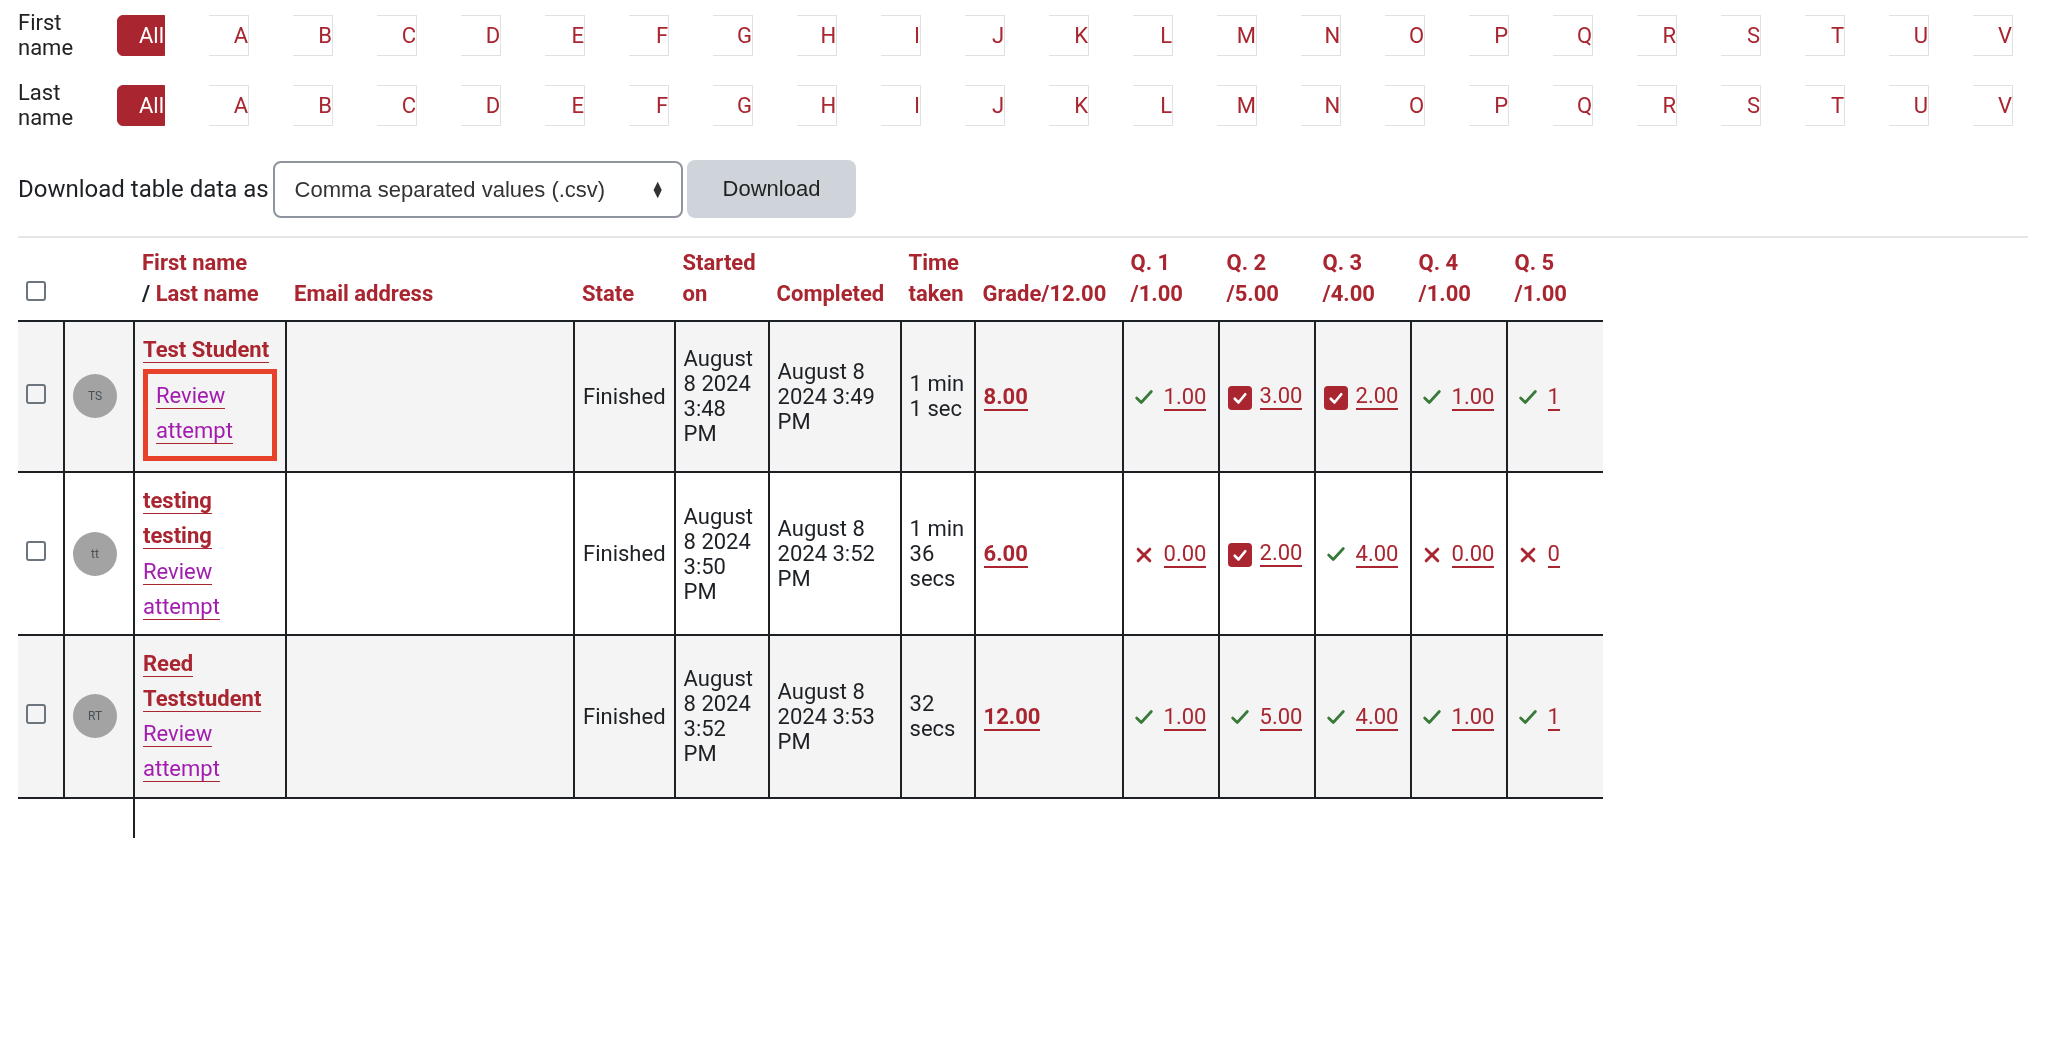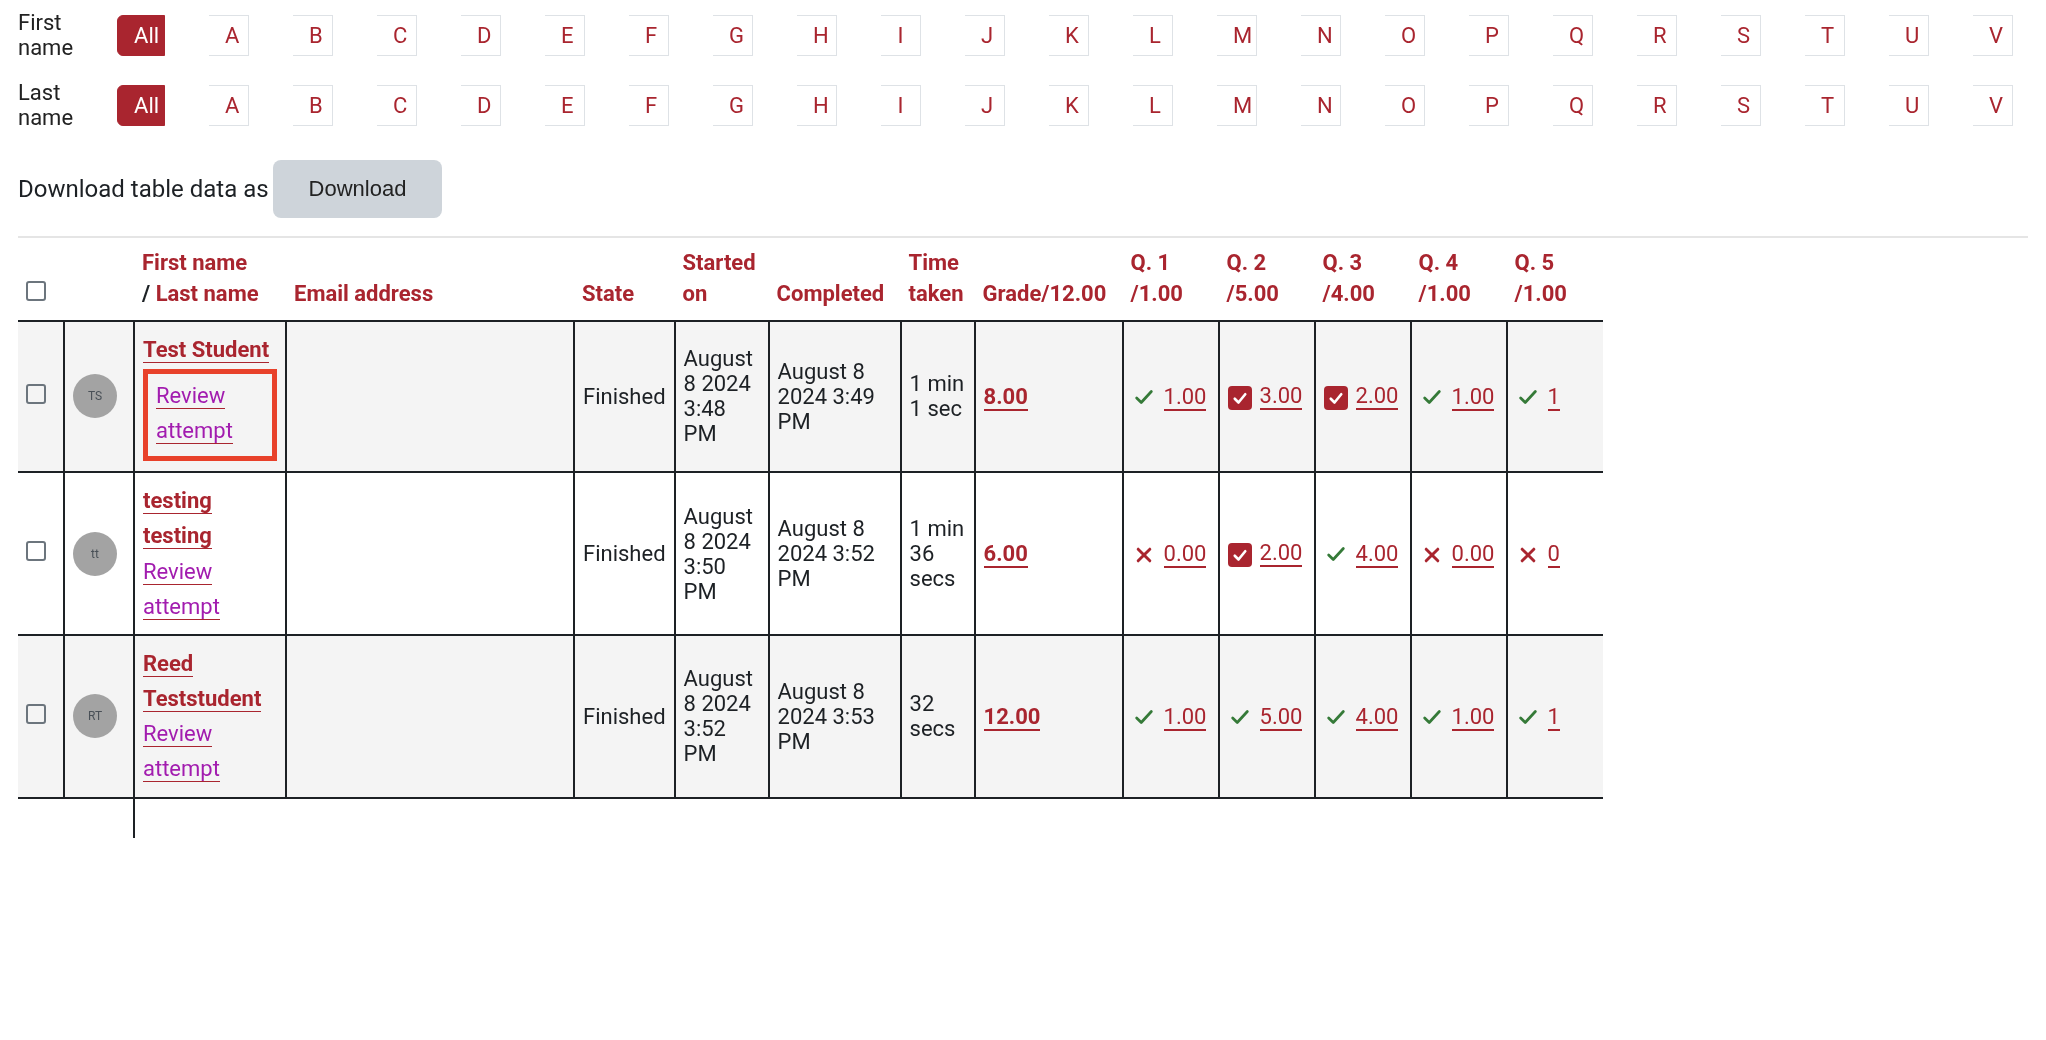--- a/index.html
+++ b/index.html
@@ -22,23 +22,23 @@
     width: 135px;
     font-size: 22px;
     color: #222;
   }
   .alpha-group {
     display: flex;
   }
   .alpha-pill {
     border: 1px solid #dee2e6;
     border-left: none;
-    padding: 7px 16px;
+    padding: 7px 0;
     width: 40px;
-    text-align: center;
+    text-align: right;
     color: #a9252f;
     background: #fff;
     font-size: 22px;
     cursor: pointer;
     margin-left: 44px;
   }
   .alpha-pill:first-child { border-left: 1px solid #dee2e6; border-top-left-radius: 6px; border-bottom-left-radius: 6px; }
   .alpha-pill:last-child  { border-top-right-radius: 6px; border-bottom-right-radius: 6px; }
   .alpha-pill.active {
     background: #a9252f;
@@ -267,20 +267,29 @@
         <div class="alpha-pill">V</div>
         <div class="alpha-pill">W</div>
         <div class="alpha-pill">X</div>
         <div class="alpha-pill">Y</div>
         <div class="alpha-pill">Z</div>
       </div>
   </div>
 
   <div class="download-row">
     <div class="download-label">Download table data as</div>
+    <div class="select-wrap">
+      <select class="select">
+        <option>Comma separated values (.csv)</option>
+      </select>
+      <span class="select-caret">
+        <span>▲</span>
+          <span>▼</span>
+      </span>
+    </div>
     <button class="btn">Download</button>
   </div>
 
   <div class="tbl-wrap">
     <table>
       <colgroup>
         <col class="c-chk">
           <col class="c-av">
           <col class="c-name">
           <col class="c-email">

